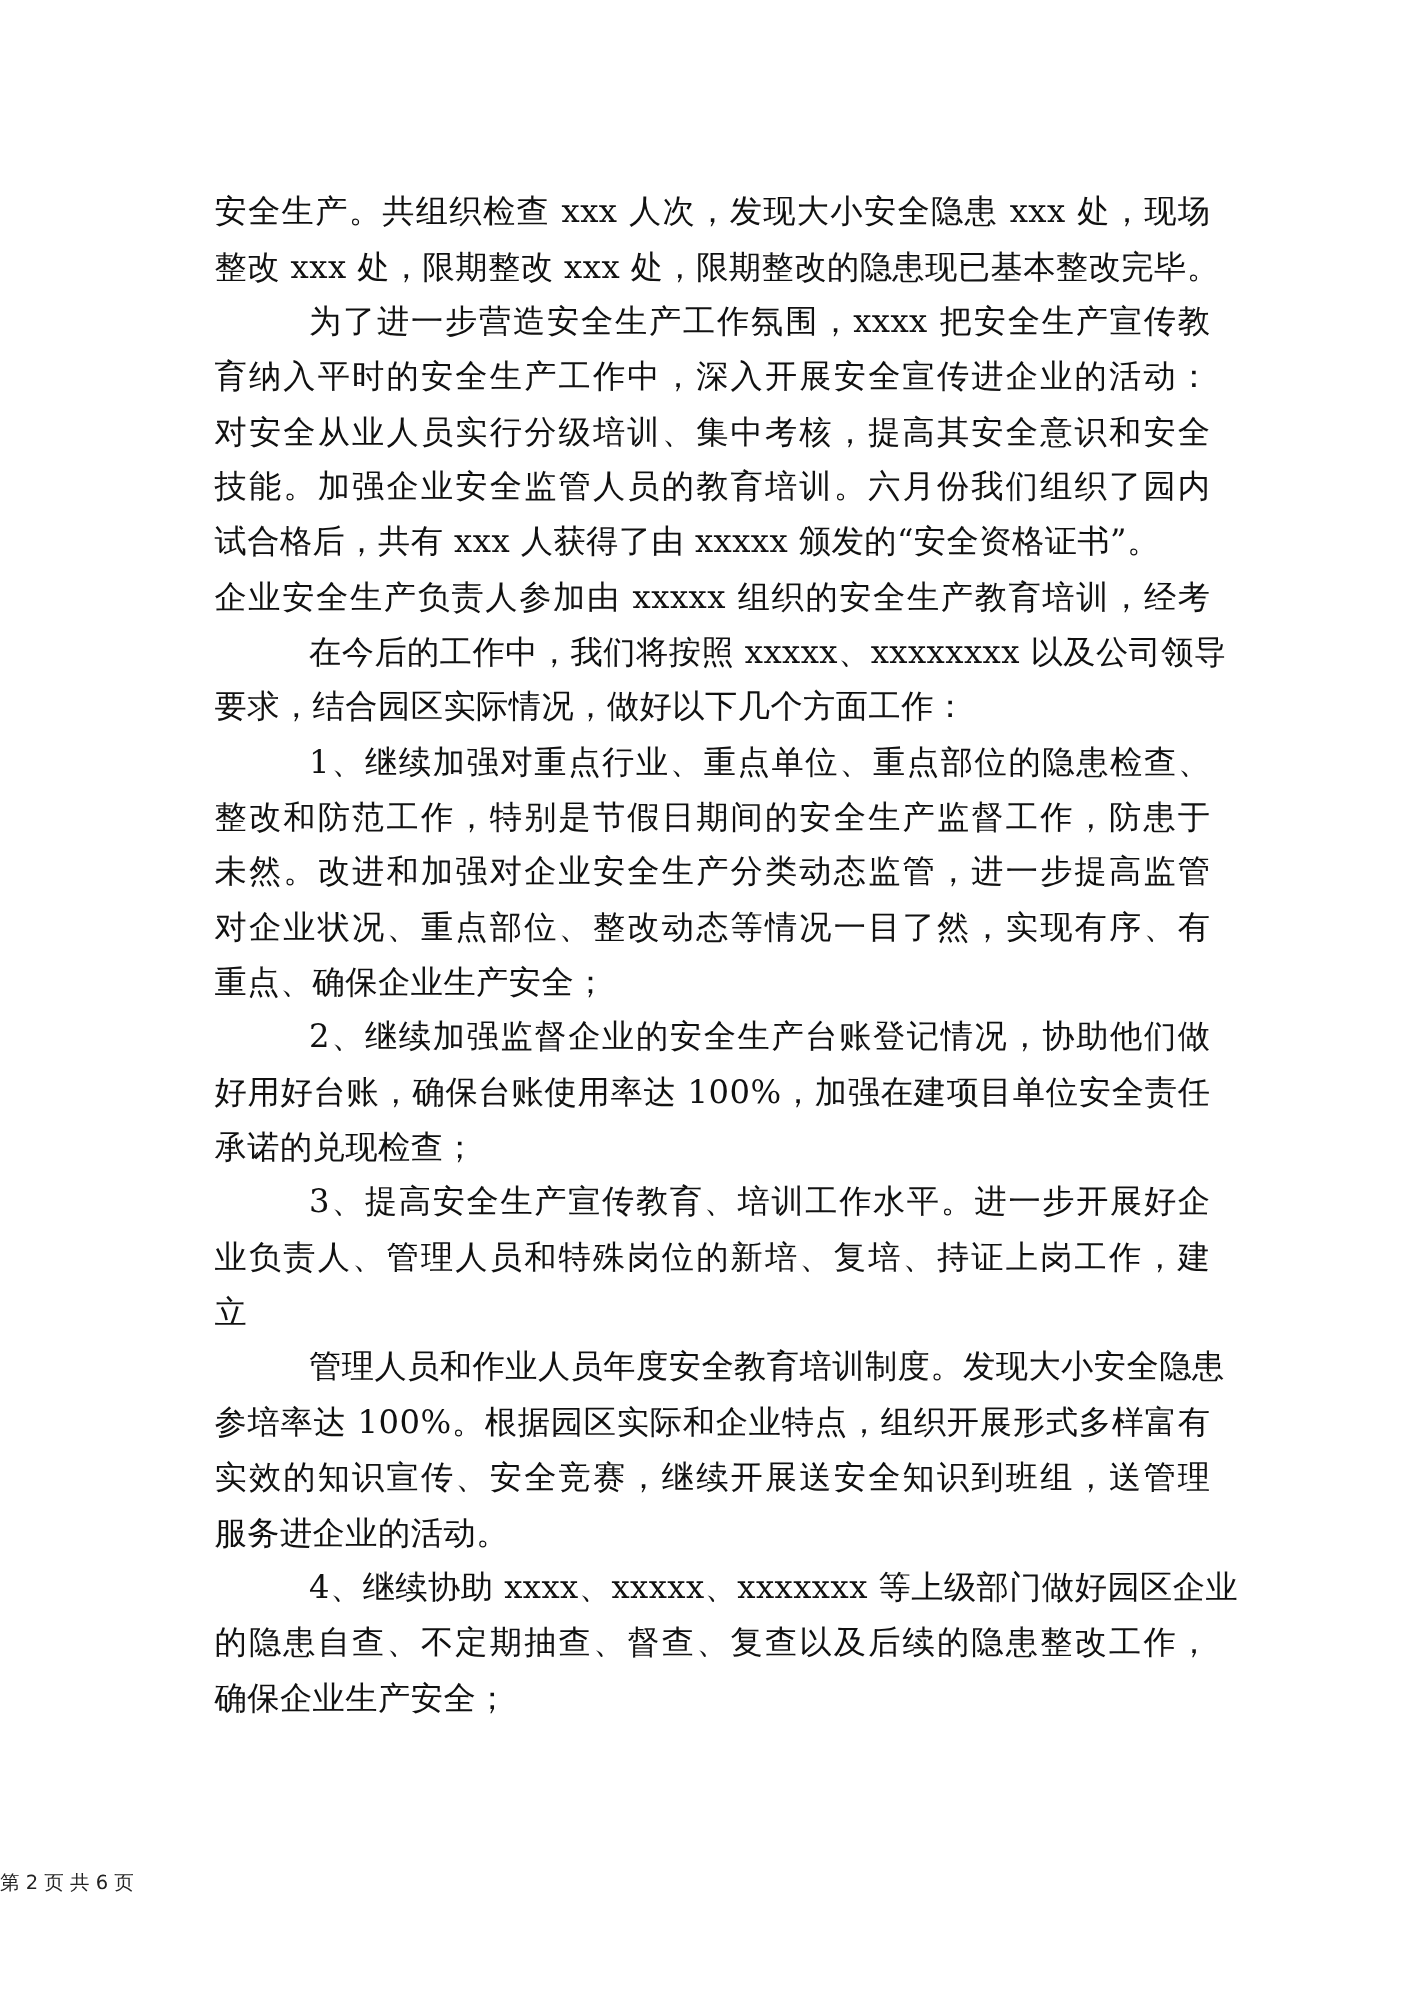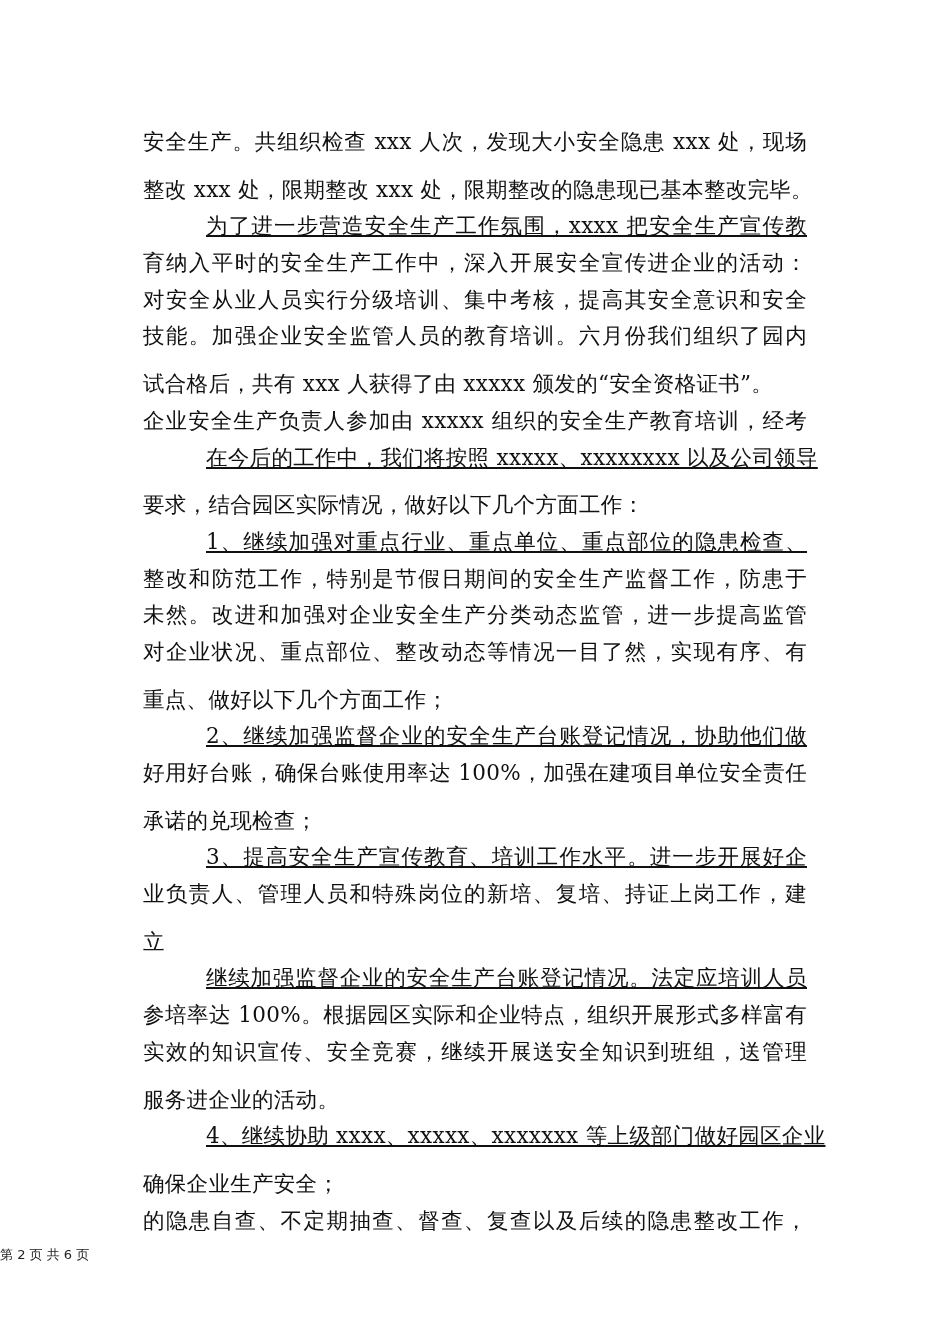--- a/index.html
+++ b/index.html
@@ -32,25 +32,23 @@
       height: 36.7px;
       line-height: 36.7px;
       font-size: 21.5px;
       white-space: nowrap;
       letter-spacing: 0.3px;
       text-align: justify;
       text-align-last: justify;
     }
     .line.last {
       text-align-last: left;
-      margin-top: 11px;
     }
     .line.indent {
       padding-left: 63px;
-      text-decoration: underline;
     }
     .footer {
       position: absolute;
       left: 0;
       top: 1246px;
       width: 806px;
       font-size: 13px;
       color: #222222;
       font-family: "DejaVu Sans", "Liberation Sans", sans-serif;
     }
@@ -67,30 +65,30 @@
     <span class="line">对安全从业人员实行分级培训、集中考核，提高其安全意识和安全</span>
     <span class="line">技能。加强企业安全监管人员的教育培训。六月份我们组织了园内</span>
     <span class="line last">试合格后，共有 xxx 人获得了由 xxxxx 颁发的“安全资格证书”。</span>
     <span class="line">企业安全生产负责人参加由 xxxxx 组织的安全生产教育培训，经考</span>
     <span class="line indent">在今后的工作中，我们将按照 xxxxx、xxxxxxxx 以及公司领导</span>
     <span class="line last">要求，结合园区实际情况，做好以下几个方面工作：</span>
     <span class="line indent">1、继续加强对重点行业、重点单位、重点部位的隐患检查、</span>
     <span class="line">整改和防范工作，特别是节假日期间的安全生产监督工作，防患于</span>
     <span class="line">未然。改进和加强对企业安全生产分类动态监管，进一步提高监管</span>
     <span class="line">对企业状况、重点部位、整改动态等情况一目了然，实现有序、有</span>
-    <span class="line last">重点、做好以下几个方面工作；</span>
+    <span class="line last">重点、确保企业生产安全；</span>
     <span class="line indent">2、继续加强监督企业的安全生产台账登记情况，协助他们做</span>
     <span class="line">好用好台账，确保台账使用率达 100%，加强在建项目单位安全责任</span>
     <span class="line last">承诺的兑现检查；</span>
     <span class="line indent">3、提高安全生产宣传教育、培训工作水平。进一步开展好企</span>
     <span class="line">业负责人、管理人员和特殊岗位的新培、复培、持证上岗工作，建</span>
     <span class="line last">立</span>
-    <span class="line indent">继续加强监督企业的安全生产台账登记情况。法定应培训人员</span>
+    <span class="line indent">管理人员和作业人员年度安全教育培训制度。发现大小安全隐患</span>
     <span class="line">参培率达 100%。根据园区实际和企业特点，组织开展形式多样富有</span>
     <span class="line">实效的知识宣传、安全竞赛，继续开展送安全知识到班组，送管理</span>
     <span class="line last">服务进企业的活动。</span>
     <span class="line indent">4、继续协助 xxxx、xxxxx、xxxxxxx 等上级部门做好园区企业</span>
+    <span class="line">的隐患自查、不定期抽查、督查、复查以及后续的隐患整改工作，</span>
     <span class="line last">确保企业生产安全；</span>
-    <span class="line">的隐患自查、不定期抽查、督查、复查以及后续的隐患整改工作，</span>
   </div>
 
   <div class="footer">第 2 页 共 6 页</div>
 </div>
 
 </body></html>

